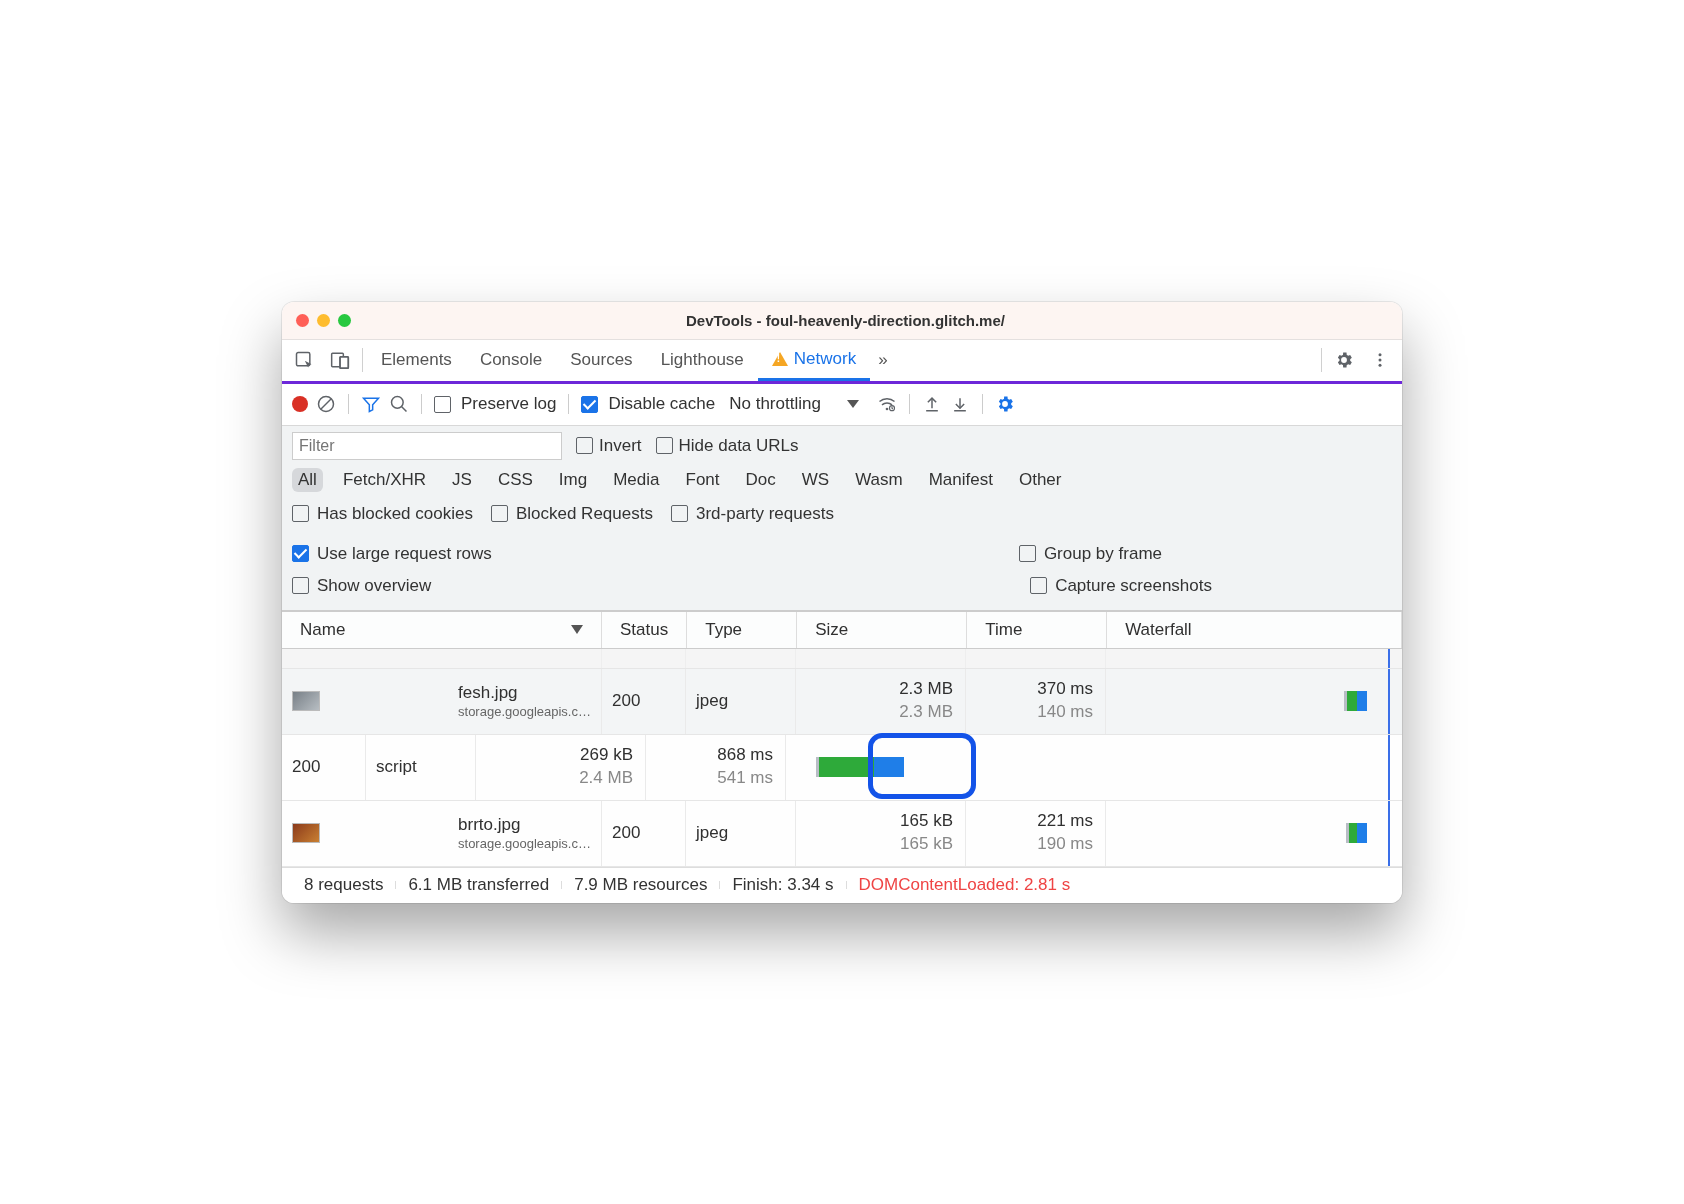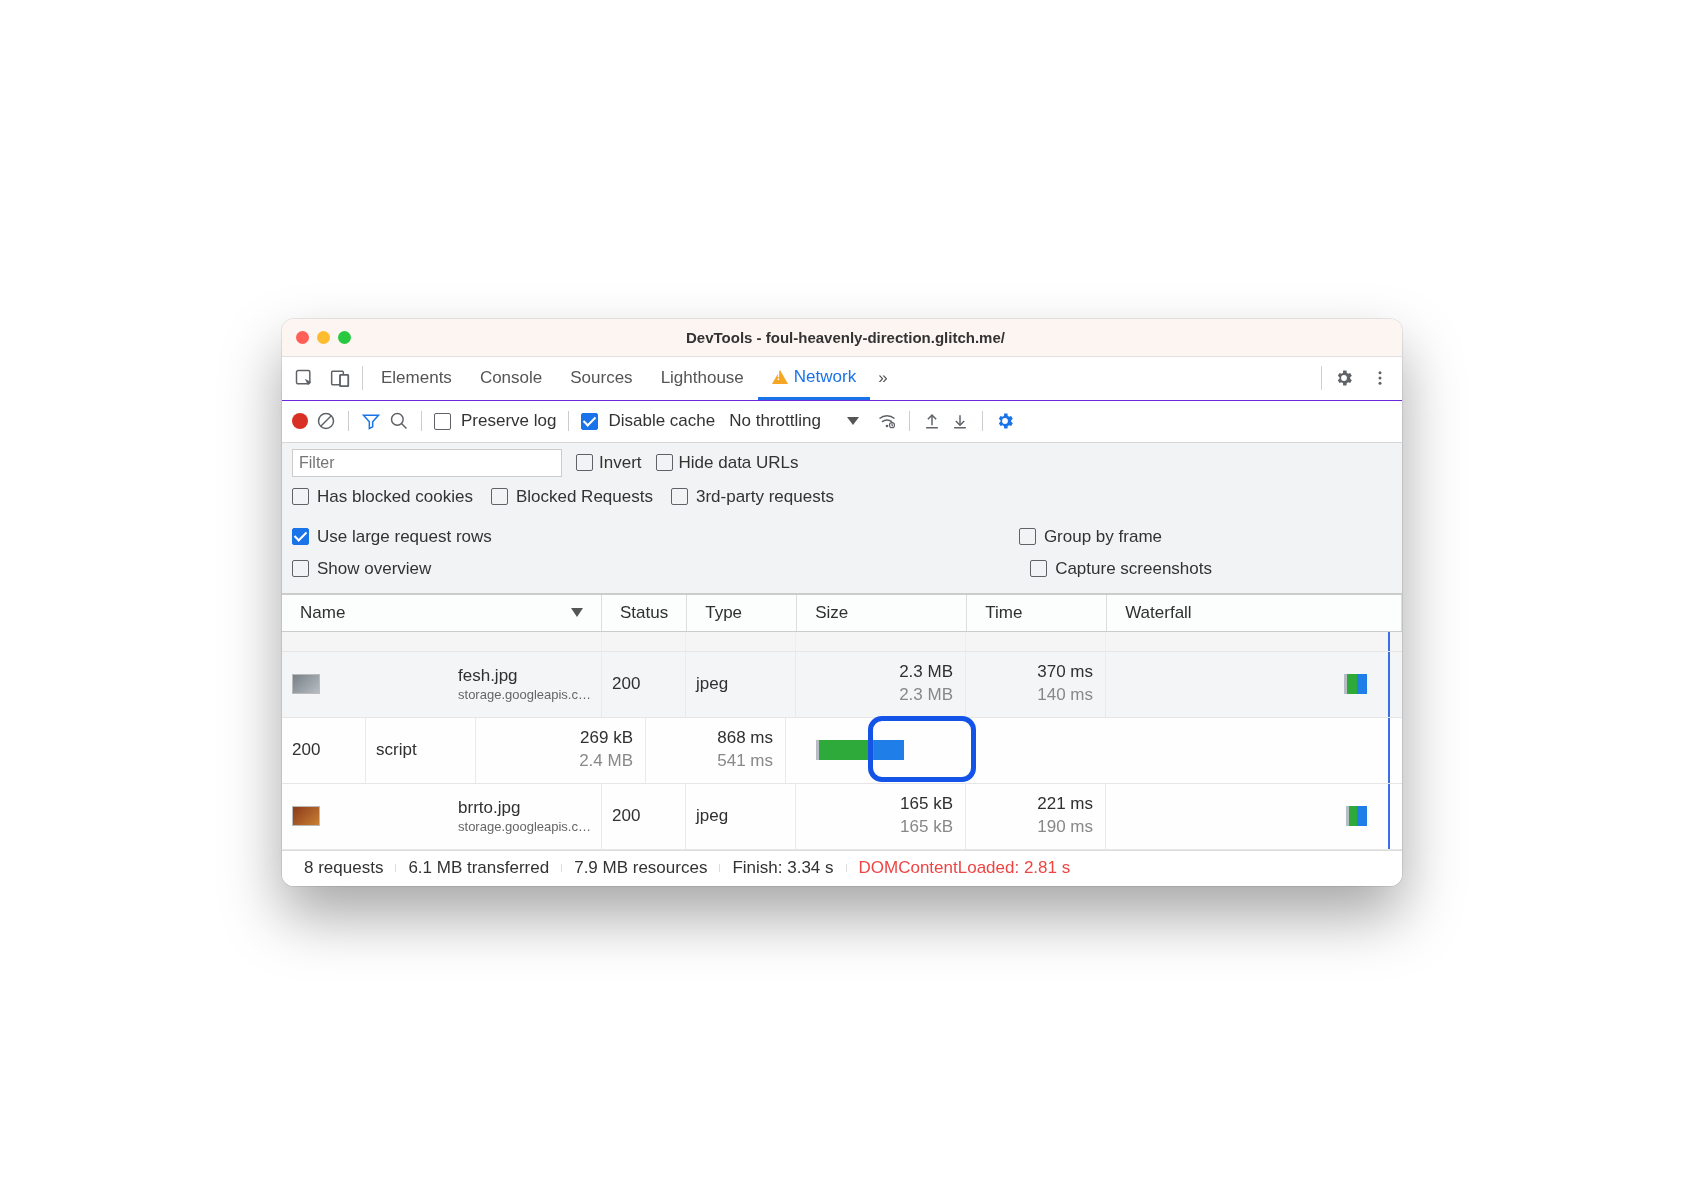--- a/index.html
+++ b/index.html
@@ -30,21 +30,21 @@
 .dot { width: 13px; height: 13px; border-radius: 50%; }
 .dot.red { background: #ff5f57; }
 .dot.yellow { background: #febc2e; }
 .dot.green { background: #28c840; }
 .title { flex: 1; text-align: center; font-size: 15px; font-weight: 600; color: #333; margin-left: -60px;}
 .tabs {
   display: flex;
   align-items: center;
   height: 44px;
   padding: 0 4px;
-  border-bottom: 1px solid #6d28d9;
+  border-bottom: 3px solid #6d28d9;
   font-size: 17px;
   color: #555;
 }
 .tabs .icon-btn { width: 36px; height: 36px; display:flex;align-items:center;justify-content:center;color:#5a5a5a;}
 .tabs .divider { width:1px; height:24px; background:#d0d0d0; margin: 0 4px;}
 .tabs .tab { padding: 0 14px; height: 100%; display:flex;align-items:center;gap:6px; cursor:pointer; }
 .tabs .tab.active { color:#1a73e8; border-bottom:3px solid #1a73e8; font-weight:400;}
 .tabs .spacer { flex:1; }
 .warn-tri { width:0;height:0;border-left:8px solid transparent;border-right:8px solid transparent;border-bottom:14px solid #f5a623; position:relative;}
 .warn-tri::after{content:"!";position:absolute;left:-3px;top:1px;font-size:10px;color:#fff;font-weight:700;}
@@ -259,20 +259,34 @@
     <label style="display:flex;align-items:center;gap:6px;">
         <span class="chk"></span>
         <span>Invert</span>
       </label>
     <label style="display:flex;align-items:center;gap:6px;">
         <span class="chk"></span>
         <span>Hide data URLs</span>
       </label>
   </div>
 
+  <div class="typebar">
+    <span class="chip active">All</span>
+    <span class="chip">Fetch/XHR</span>
+    <span class="chip">JS</span>
+    <span class="chip">CSS</span>
+    <span class="chip">Img</span>
+    <span class="chip">Media</span>
+    <span class="chip">Font</span>
+    <span class="chip">Doc</span>
+    <span class="chip">WS</span>
+    <span class="chip">Wasm</span>
+    <span class="chip">Manifest</span>
+    <span class="chip">Other</span>
+  </div>
 
   <div class="optrow">
     <label class="group">
         <span class="chk"></span>
         <span>Has blocked cookies</span>
       </label>
     <label class="group">
         <span class="chk"></span>
         <span>Blocked Requests</span>
       </label>

